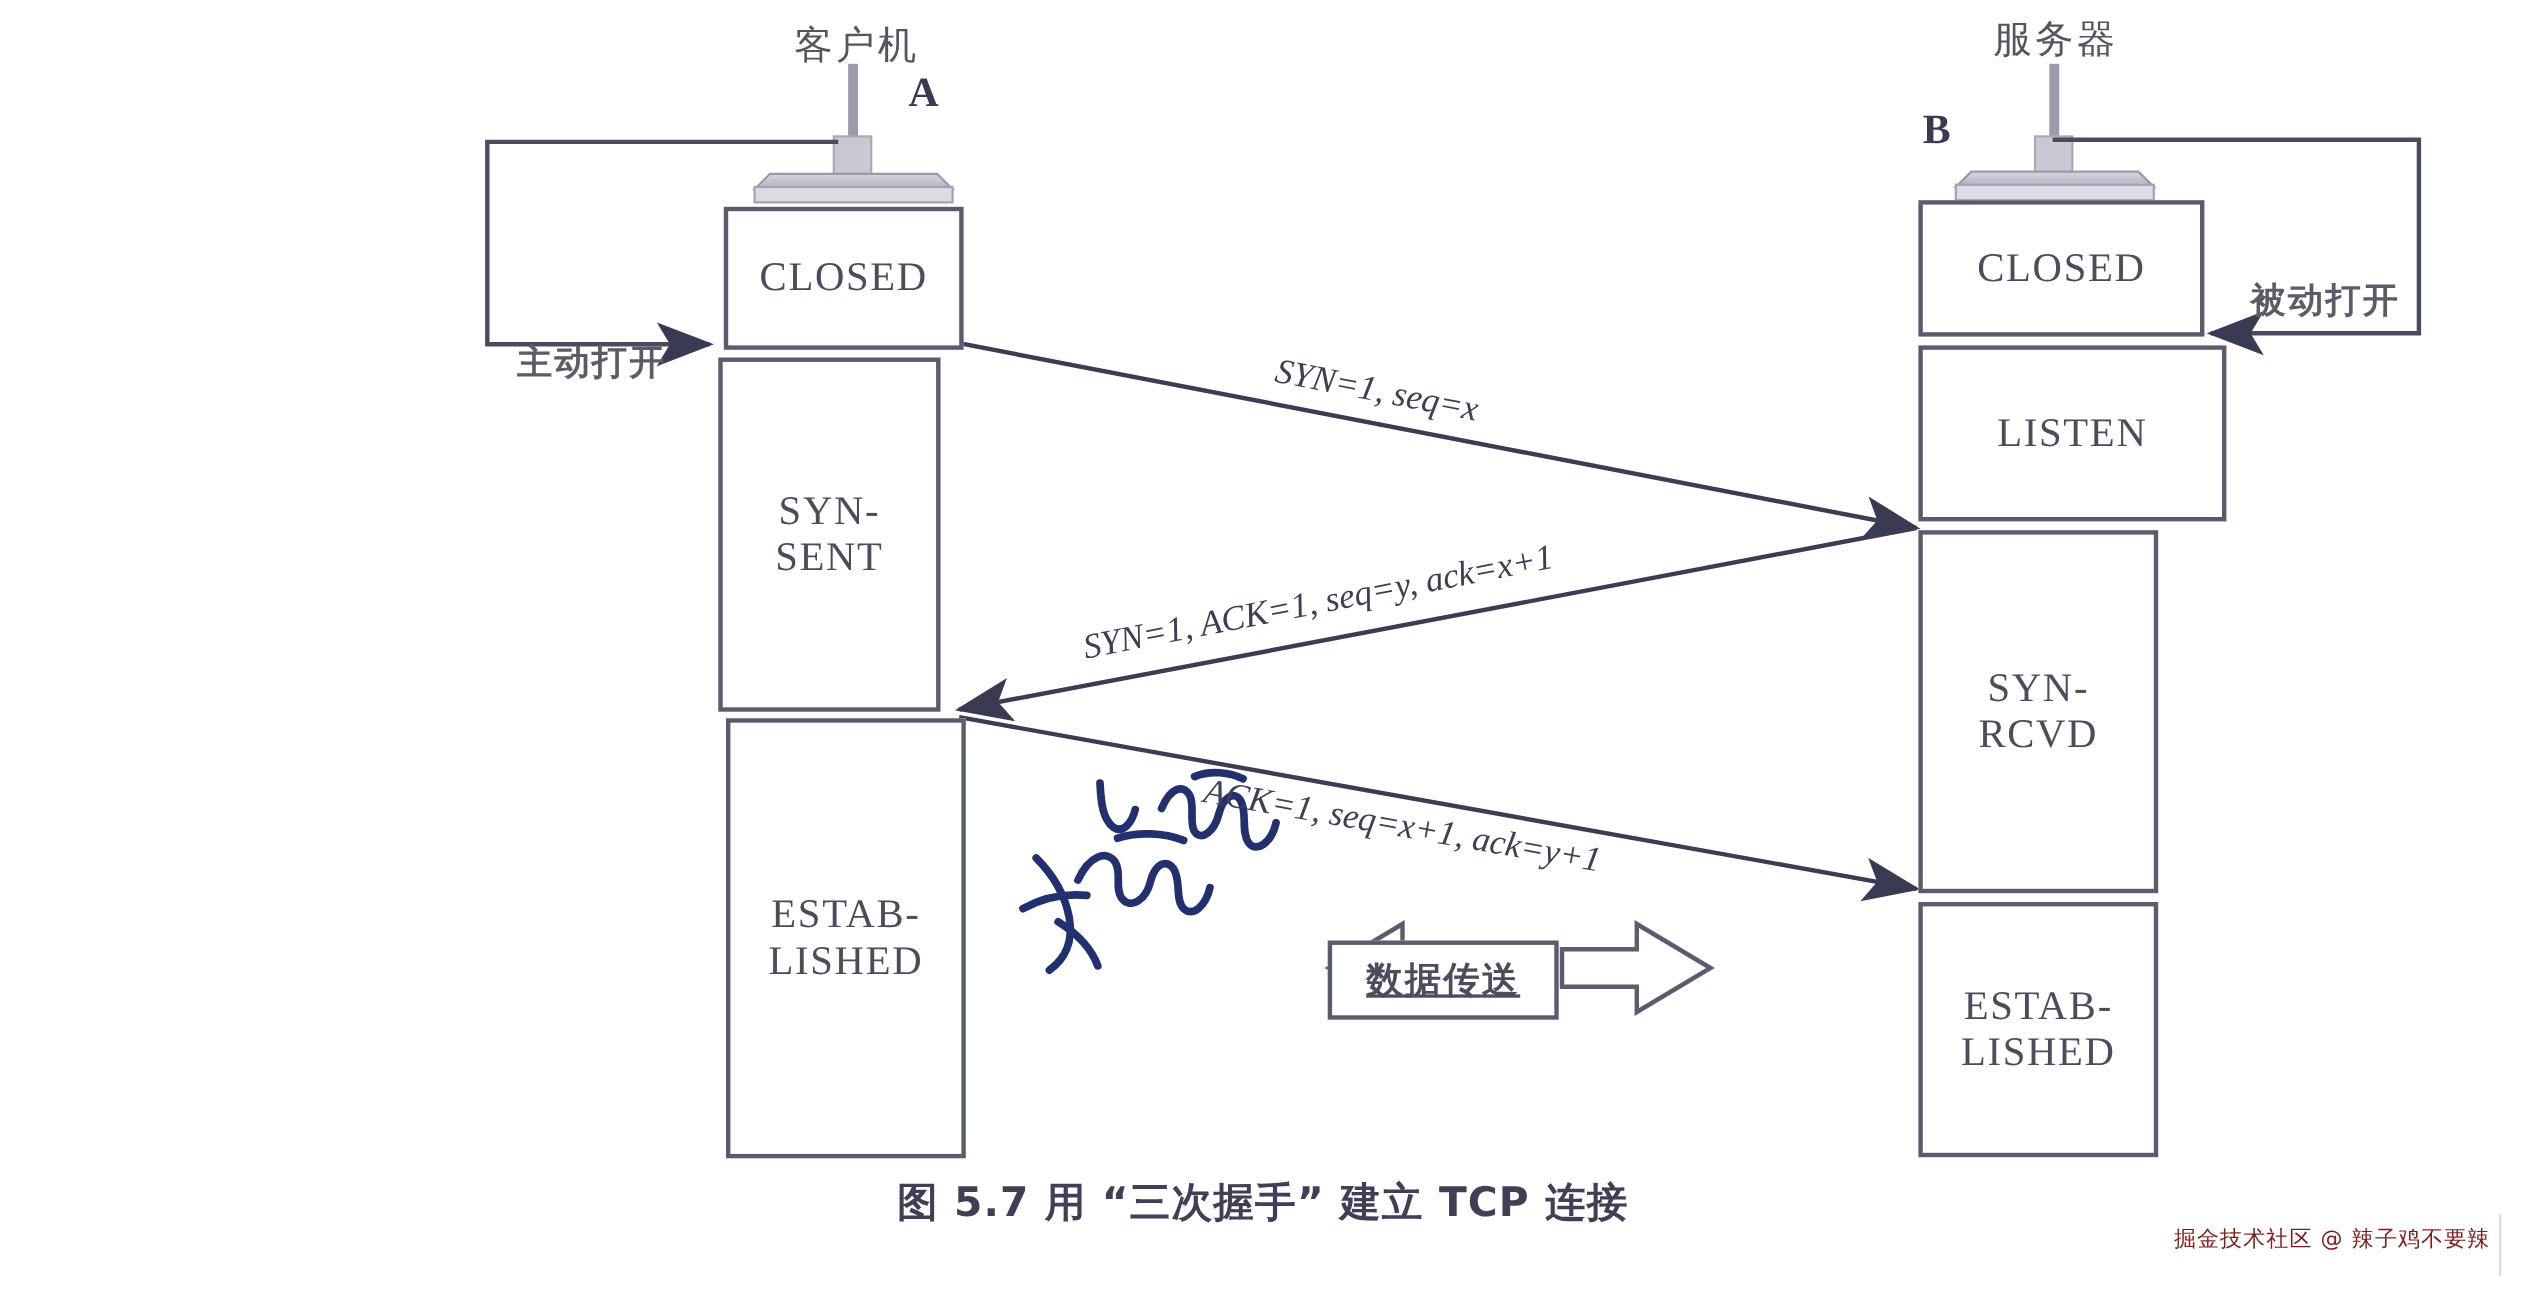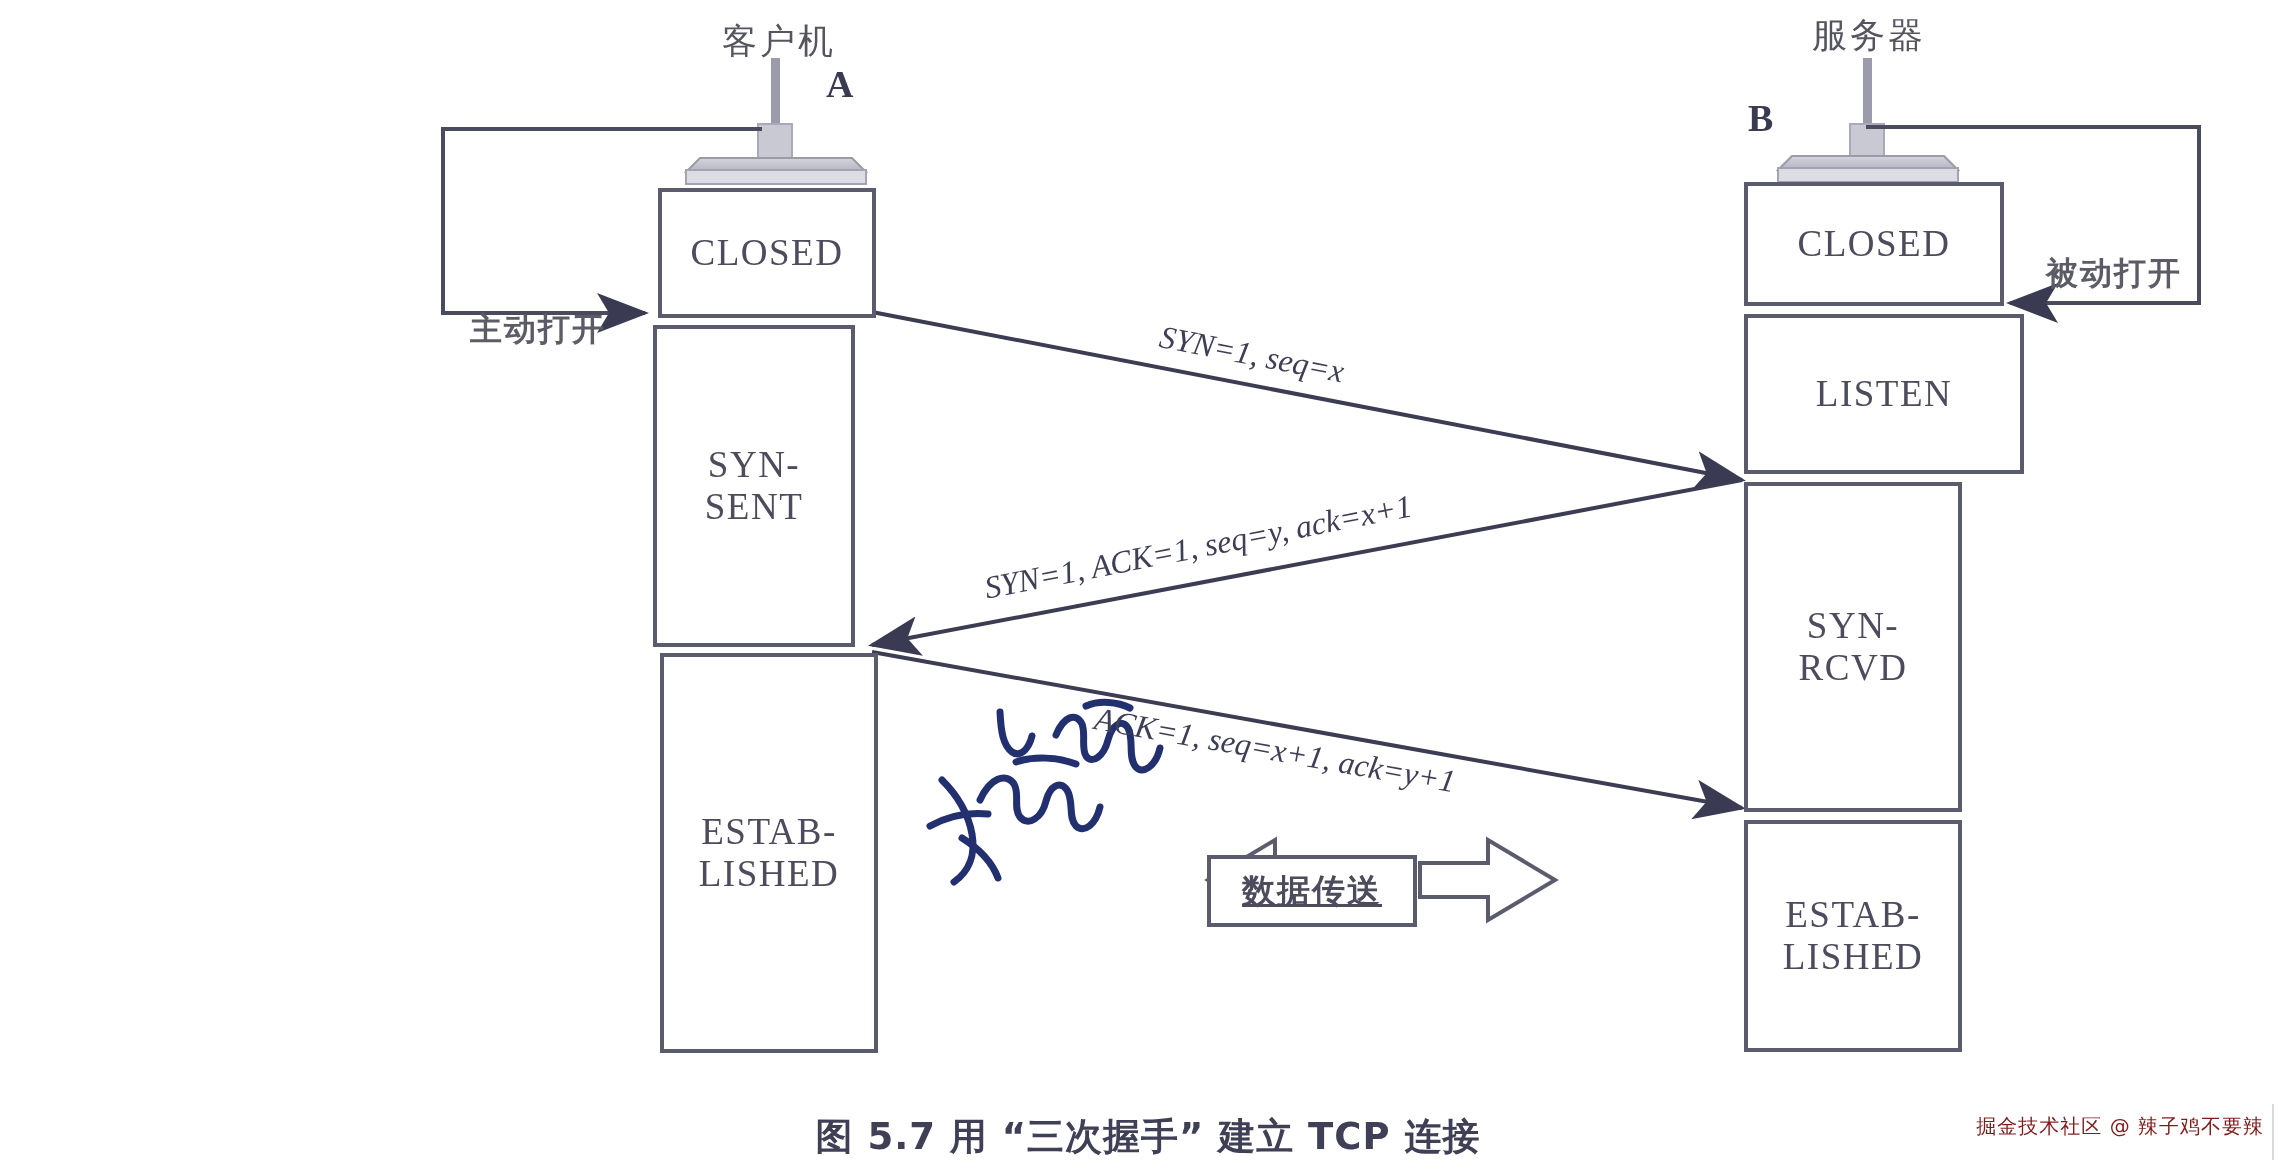--- a/index.html
+++ b/index.html
@@ -220,18 +220,18 @@
 LISHED</div>
 
   <div class="seg-label" style="left:1160px;top:318px;transform:rotate(11deg);">SYN=1, seq=x</div>
 
   <div class="seg-label" style="left:985px;top:570px;transform:rotate(-11deg);">SYN=1, ACK=1, seq=y, ack=x+1</div>
 
   <div class="seg-label" style="left:1095px;top:700px;transform:rotate(10deg);">ACK=1, seq=x+1, ack=y+1</div>
 
   <div class="data-box" style="left:1207px;top:855px;width:210px;height:72px;">数据传送</div>
 
-  <div class="caption" style="top:1068px;margin-top:44px;">图 5.7   用 “三次握手” 建立 TCP 连接</div>
+  <div class="caption" style="top:1068px;">图 5.7   用 “三次握手” 建立 TCP 连接</div>
 
   <div class="wm-rule" style="left:2272px;top:1104px;"></div>
   <div class="watermark" style="right:32px;top:1113px;">掘金技术社区 @ 辣子鸡不要辣</div>
 
 </div>
 
 </body></html>

